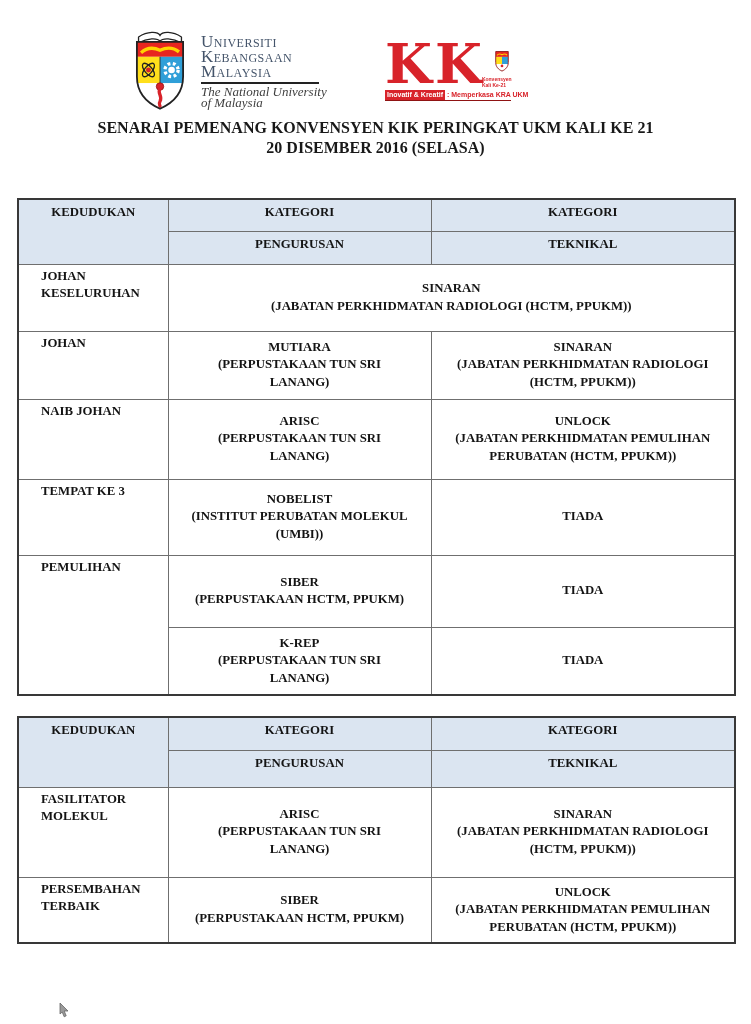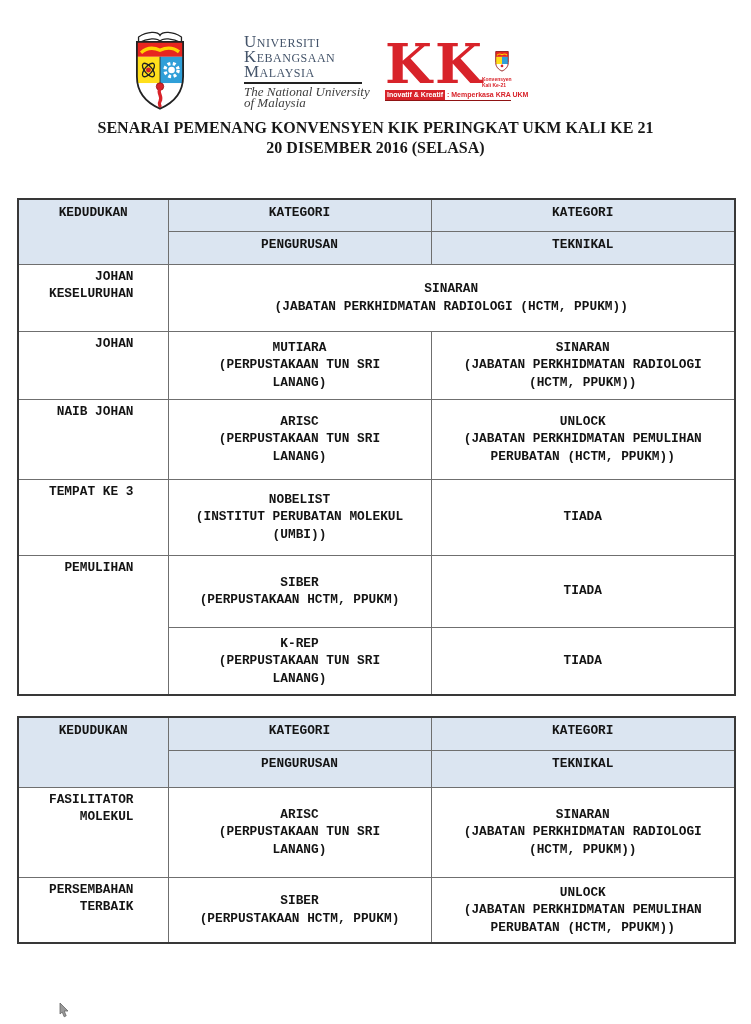--- a/index.html
+++ b/index.html
@@ -11,21 +11,21 @@
     background: #ffffff;
     font-family: "Liberation Serif", serif;
     color: #111111;
     overflow: hidden;
   }
 
   
   .logo-row { position:absolute; top:28px; left:0; width:100%; height:92px; }
   .ukm-logo { position:absolute; left:127px; top:0; display:flex; align-items:flex-start; }
   .ukm-shield { margin-right:8px; }
-  .ukm-wordmark { padding-top:6px;margin-left:43px; }
+  .ukm-wordmark { padding-top:6px; }
   .ukm-name-line {
     font-family:"Liberation Serif", serif;
     font-variant: small-caps;
     font-size:17px; line-height:15px;
     letter-spacing:0.5px;
     color:#44546a; font-weight:500;
   }
   .ukm-rule { width:118px; border-top:2px solid #222; margin:3px 0 2px 0; }
   .ukm-tagline-line {
     font-style: italic; font-size:13px; line-height:11px; color:#3f3f3f;
@@ -60,30 +60,30 @@
     color:#181818;
   }
 
   
   .winners-table {
     position:absolute; left:17px;
     border-collapse:collapse; table-layout:fixed; width:717px;
     font-weight:bold; font-size:12.8px; color:#141414;
     border:2px solid #383838;
   }
-  .winners-table td { border:1px solid #6f6f6f;font-family:Liberation Mono, monospace; }
+  .winners-table td { border:1px solid #6f6f6f; }
   .t1 { top:198px; }
   .t2 { top:716px; }
   .hdr {
     background:#dbe5f1;
     vertical-align:top; text-align:center;
     padding-top:5px;
   }
   .pos {
-    vertical-align:top; text-align:right;
+    vertical-align:top; text-align:left;
     padding:3px 34px 3px 22px;
     line-height:17px;
   }
   .win {
     vertical-align:middle; text-align:center;
     padding:2px 22px; line-height:17.5px;
   }
   .win .org-line { font-weight:bold; }
 
   

